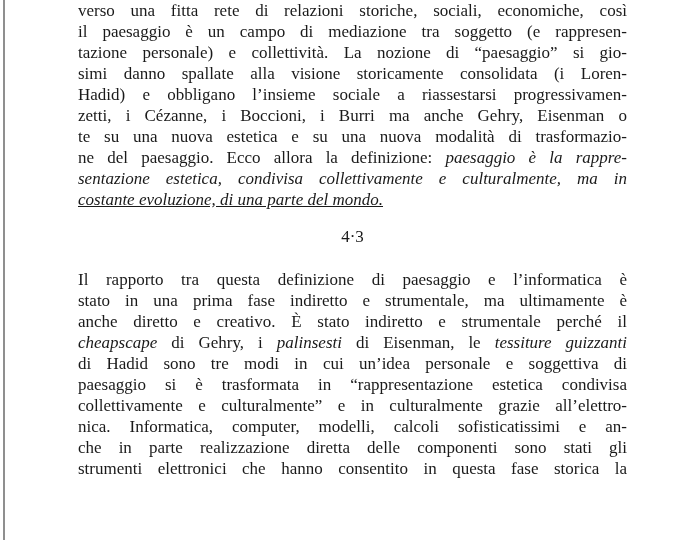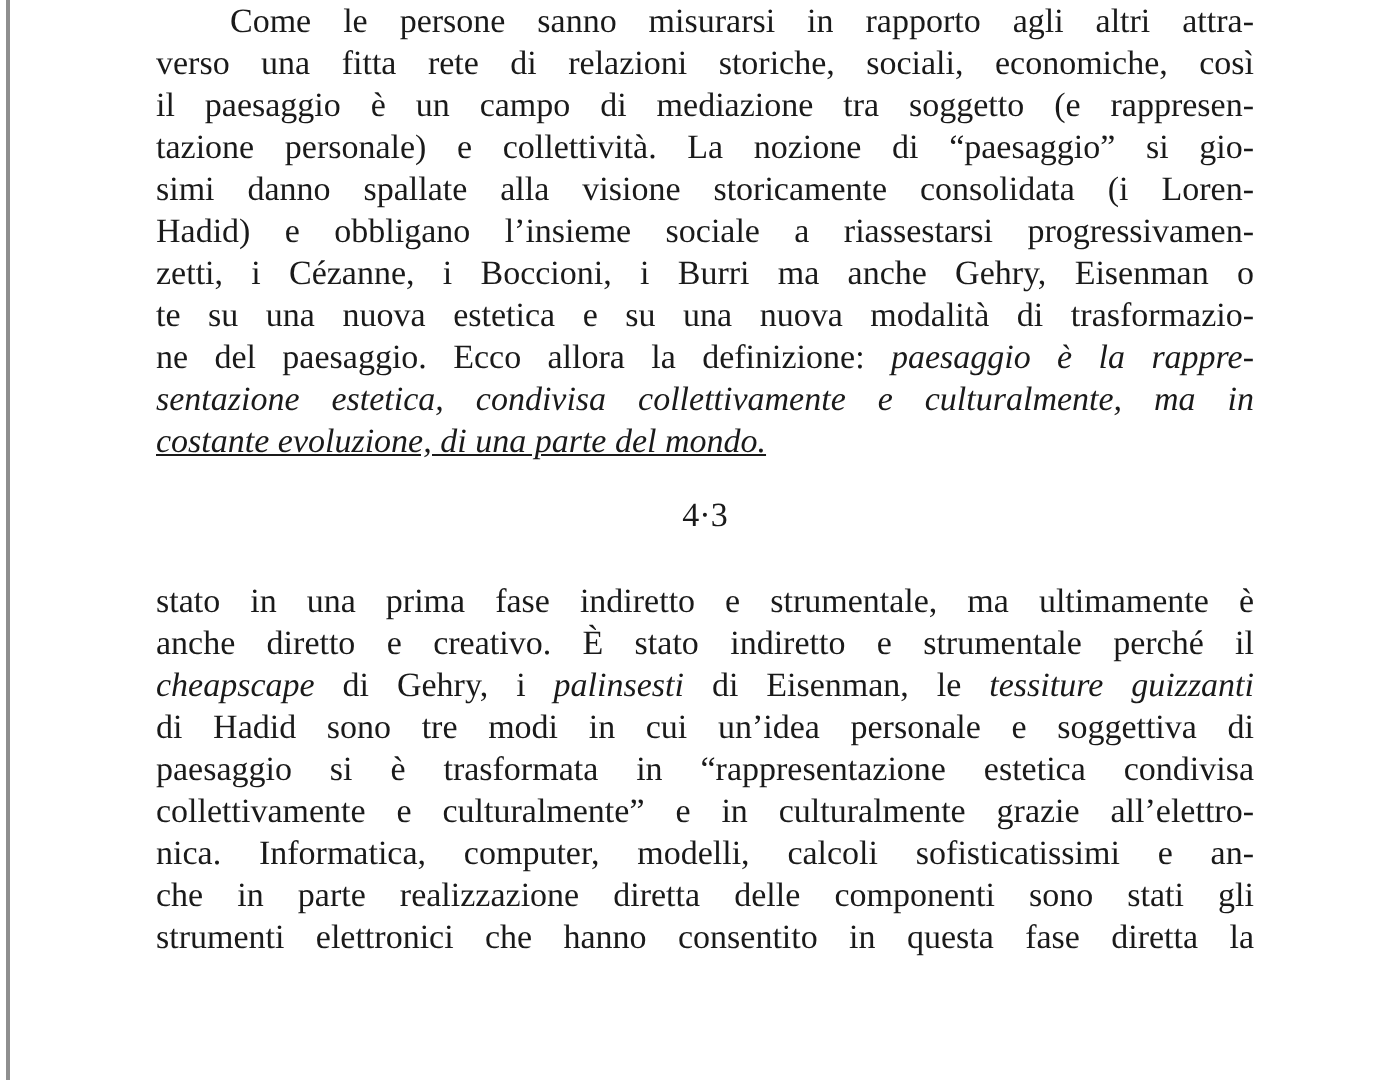--- a/index.html
+++ b/index.html
@@ -50,40 +50,40 @@
   .h-num { line-height: 21px; }
   .h-title { line-height: 21px; }
 </style>
 </head>
 <body>
 
 <div class="page">
   <div class="left-rule"></div>
   <div class="text-block">
     <div class="para">
-        <div class="line indent"><span>Come le persone sanno misurarsi in rapporto agli altri attra-</span></div>
         <div class="line"><span>verso una fitta rete di relazioni storiche, sociali, economiche, così</span></div>
         <div class="line"><span>il paesaggio è un campo di mediazione tra soggetto (e rappresen-</span></div>
         <div class="line"><span>tazione personale) e collettività. La nozione di “paesaggio” si gio-</span></div>
         <div class="line"><span>simi danno spallate alla visione storicamente consolidata (i Loren-</span></div>
         <div class="line"><span>Hadid) e obbligano l’insieme sociale a riassestarsi progressivamen-</span></div>
         <div class="line"><span>zetti, i Cézanne, i Boccioni, i Burri ma anche Gehry, Eisenman o</span></div>
         <div class="line"><span>te su una nuova estetica e su una nuova modalità di trasformazio-</span></div>
         <div class="line"><span>ne del paesaggio. Ecco allora la definizione: </span><span class="it">paesaggio è la rappre-</span></div>
         <div class="line"><span class="it">sentazione estetica, condivisa collettivamente e culturalmente, ma in</span></div>
         <div class="line last"><span class="it">costante evoluzione, di una parte del mondo.</span></div>
       </div>
     <div class="heading">
       <div class="h-num">4·3</div>
     </div>
     <div class="para">
+        <div class="line"><span>Il rapporto tra questa definizione di paesaggio e l’informatica è</span></div>
         <div class="line"><span>stato in una prima fase indiretto e strumentale, ma ultimamente è</span></div>
         <div class="line"><span>anche diretto e creativo. È stato indiretto e strumentale perché il</span></div>
         <div class="line"><span class="it">cheapscape</span><span> di Gehry, i </span><span class="it">palinsesti</span><span> di Eisenman, le </span><span class="it">tessiture guizzanti</span></div>
         <div class="line"><span>di Hadid sono tre modi in cui un’idea personale e soggettiva di</span></div>
         <div class="line"><span>paesaggio si è trasformata in “rappresentazione estetica condivisa</span></div>
         <div class="line"><span>collettivamente e culturalmente” e in culturalmente grazie all’elettro-</span></div>
         <div class="line"><span>nica. Informatica, computer, modelli, calcoli sofisticatissimi e an-</span></div>
         <div class="line"><span>che in parte realizzazione diretta delle componenti sono stati gli</span></div>
-        <div class="line"><span>strumenti elettronici che hanno consentito in questa fase diretta la</span></div>
+        <div class="line"><span>strumenti elettronici che hanno consentito in questa fase storica la</span></div>
       </div>
   </div>
 </div>
 
 </body></html>

